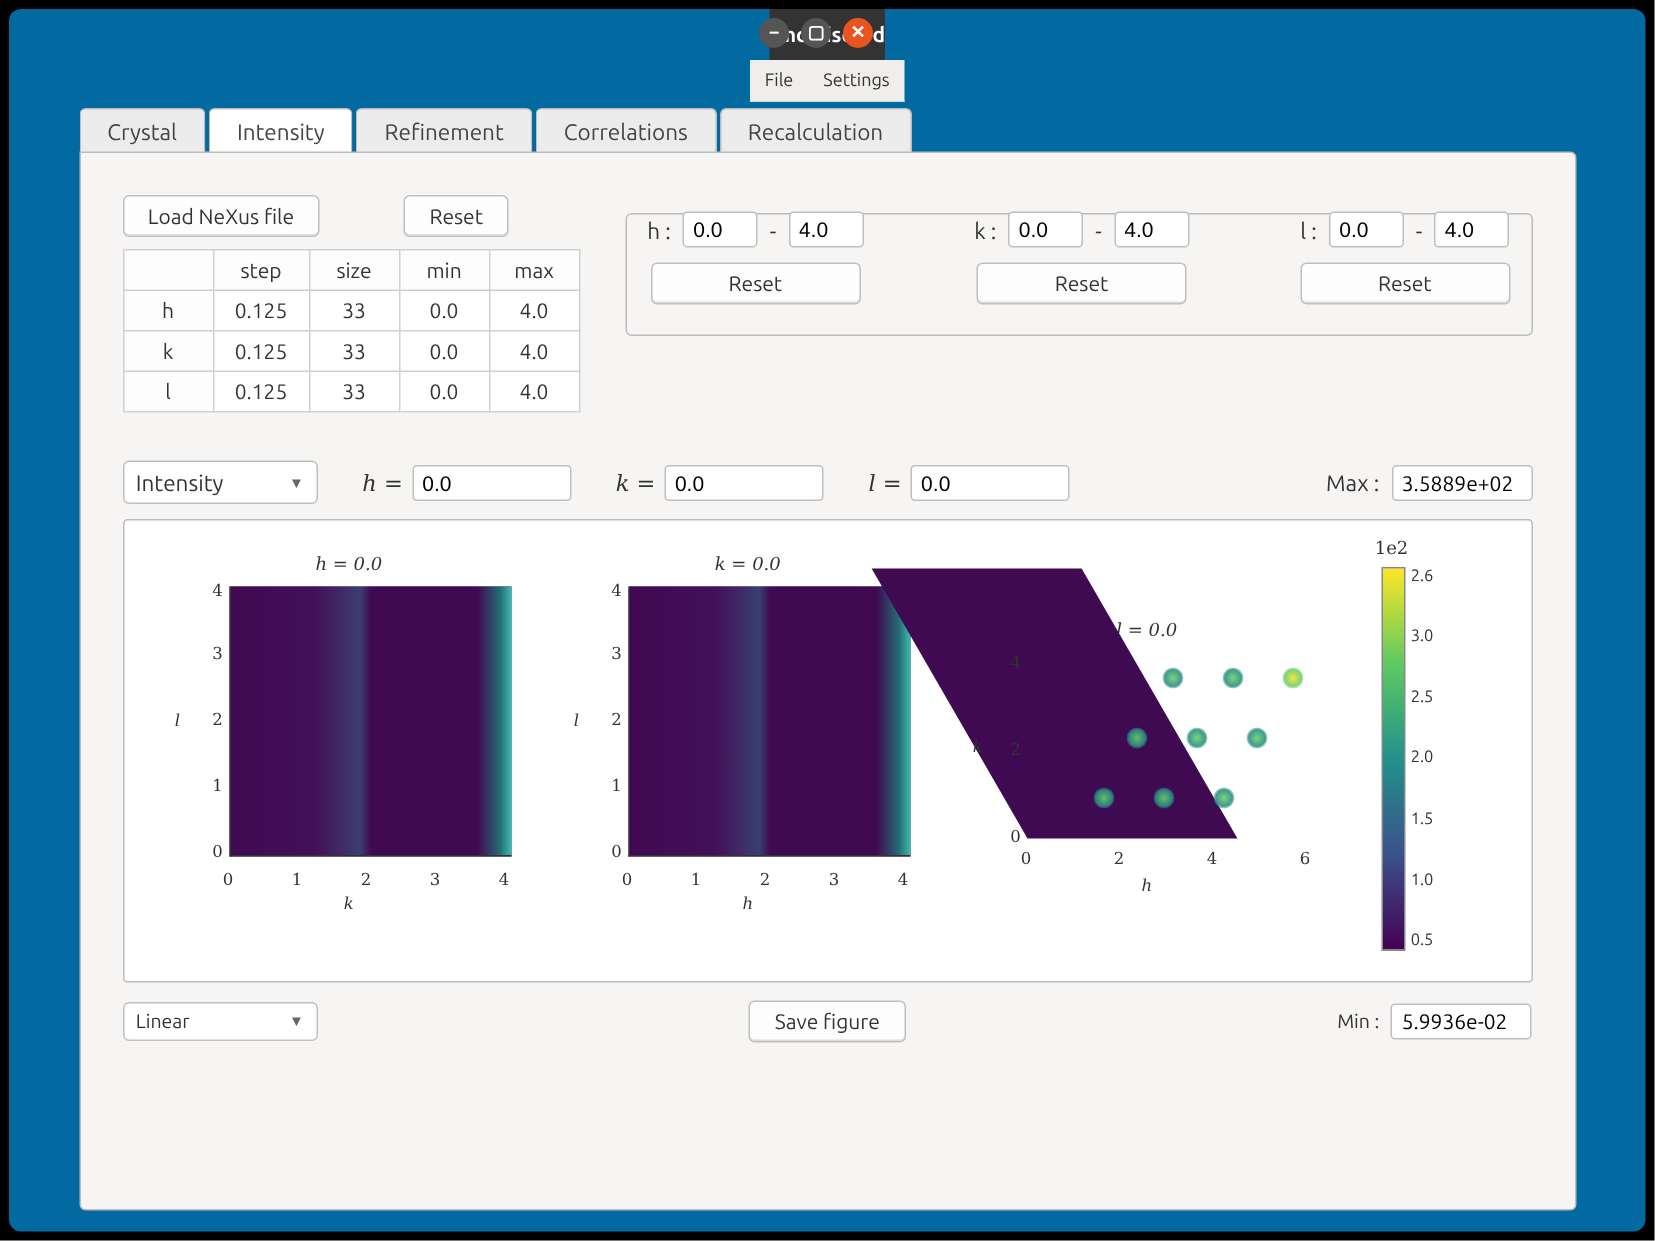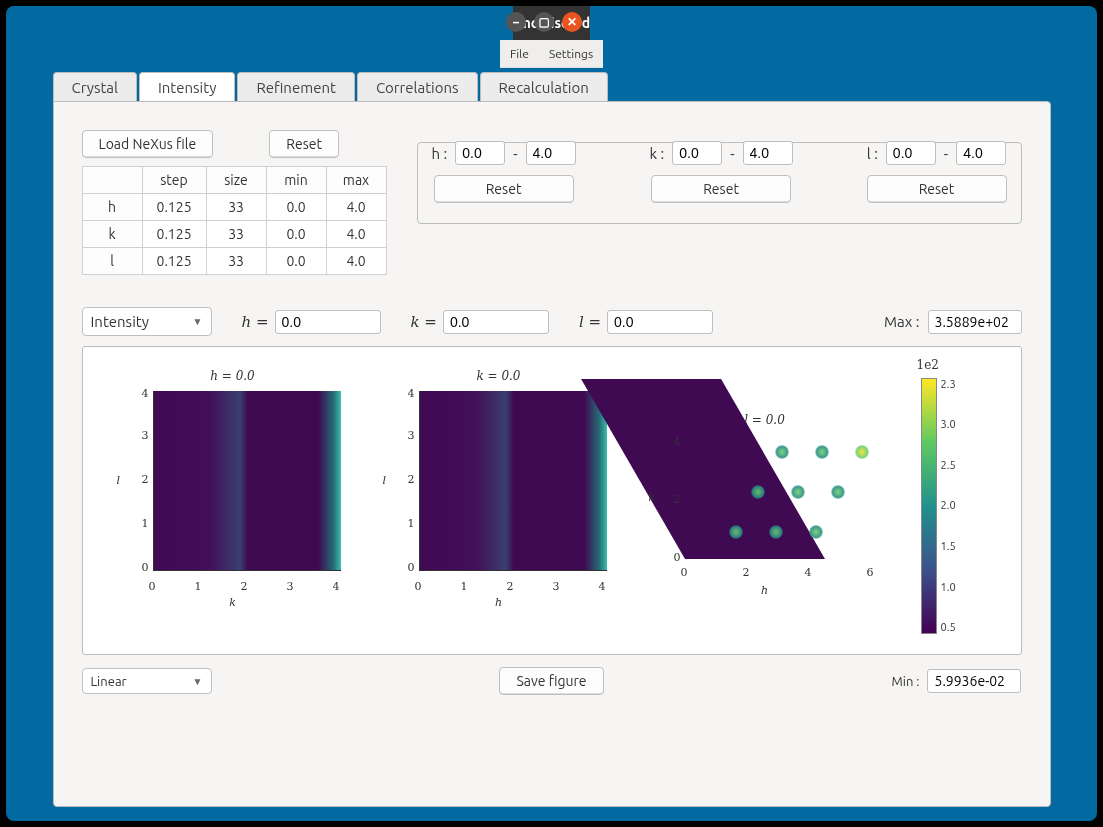--- a/index.html
+++ b/index.html
@@ -466,21 +466,21 @@
             <div class="xt" style="left:160px;bottom:70px">4</div>
             <div class="xt" style="left:222px;bottom:70px">6</div>
             <div class="ylab" style="top:82px">k</div>
             <div class="xlab" style="bottom:52px">h</div>
           </div>
 
           <div class="cbarwrap">
             <div class="cbartitle">1e2</div>
             <div class="cbar"></div>
             <div class="cbarticks">
-              <span>2.3</span>
+              <span>2.6</span>
               <span>3.0</span>
               <span>2.5</span>
               <span>2.0</span>
               <span>1.5</span>
               <span>1.0</span>
               <span>0.5</span>
             </div>
           </div>
         </div>
       </div>

